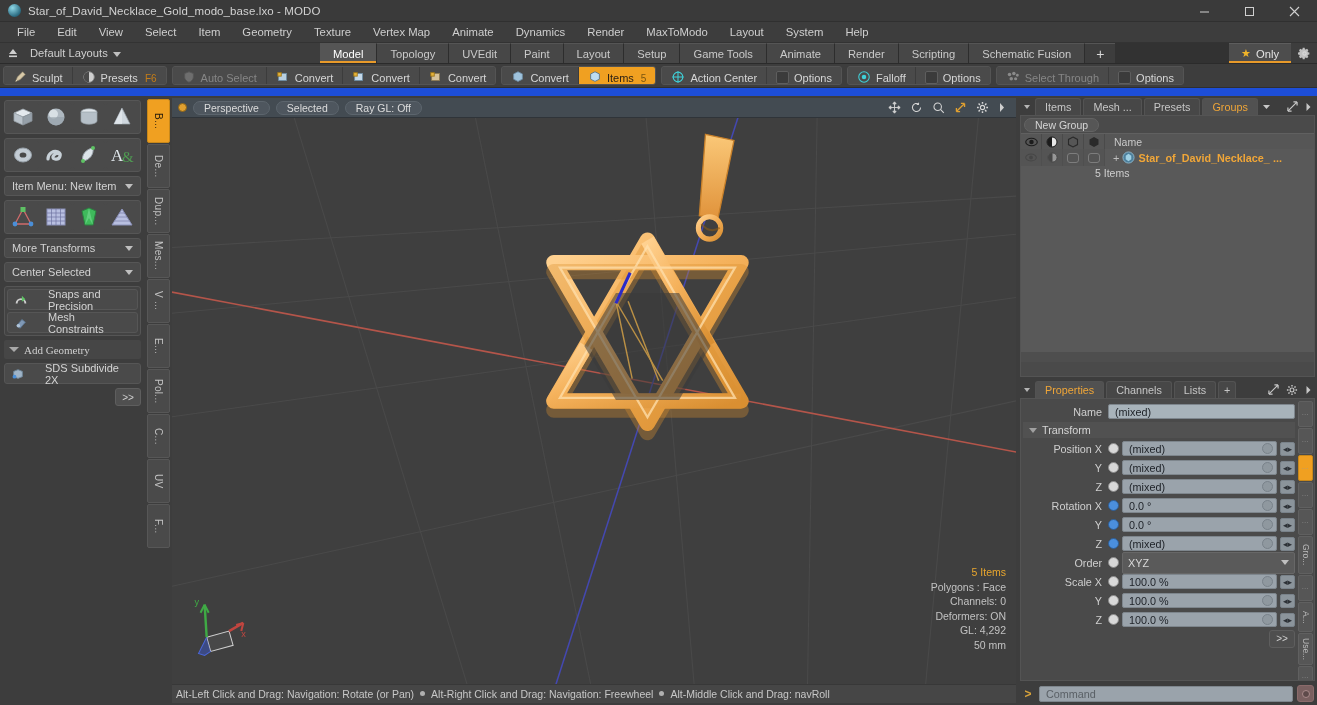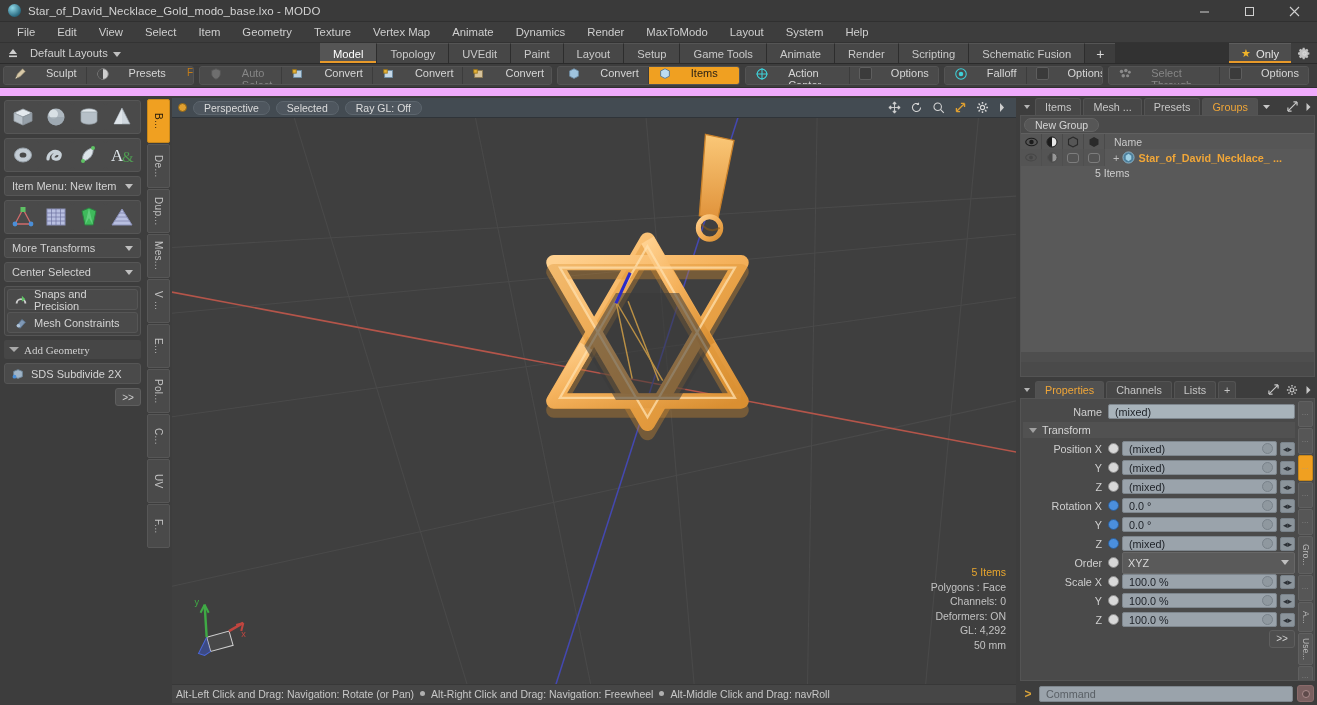--- a/index.html
+++ b/index.html
@@ -5,21 +5,21 @@
   * { box-sizing: border-box; margin: 0; padding: 0; }
   html, body {
     width: 1317px; height: 705px;
     background: #3b3b3b;
     font-family: "Liberation Sans", sans-serif;
     font-size: 11px;
     color: #c8c8c8;
     overflow: hidden;
     -webkit-font-smoothing: antialiased;
   }
-  #app { position: relative; width: 1317px; height: 705px; background: #f0abfc; }
+  #app { position: relative; width: 1317px; height: 705px; background: #1d4ed8; }
 
   
   .titlebar {
     height: 22px; background: #3a3a3a; display: flex; align-items: center;
     border-bottom: 1px solid #303030;
   }
   .title-logo {
     width: 13px; height: 13px; border-radius: 50%;
     background: radial-gradient(circle at 35% 30%, #8fd8e8, #2a6a80 70%, #1d4c5c);
     margin: 0 7px 0 8px; flex: 0 0 auto;
@@ -75,21 +75,21 @@
   
   .modebar {
     height: 24px; background: #3d3d3d; display: flex; align-items: stretch; gap: 0;
     padding: 2px 3px; border-bottom: 1px solid #2f2f2f;
   }
   .mgroup {
     display: flex; align-items: stretch; background: #4a4a4a; border-radius: 3px;
     margin-right: 5px; overflow: hidden; border: 1px solid #545454;
   }
   .mbtn {
-    display: flex; align-items: flex-start; gap: 19px; padding: 0 9px; font-size: 11px;
+    display: flex; align-items: flex-end; gap: 5px; padding: 0 9px; font-size: 11px;
     color: #d6d6d6; background: #4a4a4a; border-right: 1px solid #3c3c3c;
   }
   .mbtn:last-child { border-right: none; }
   .mbtn.dim { color: #868686; }
   .mbtn.active { background: #f0a021; color: #2c2115; }
   .mbtn .badge { color: #c57d18; font-size: 10px; margin-left: 2px; }
   .mbtn.active .badge { color: #7a5510; }
   .ic { width: 14px; height: 14px; flex: 0 0 auto; display:block;}
   .sqico { width: 13px; height: 13px; background: #3b3b3b; border: 1px solid #5e5e5e; border-radius: 2px; }
 
@@ -102,21 +102,21 @@
                background: #4a4a4a; border: 1px solid #565656; border-radius: 3px; padding: 2px; }
   .prim-cell { height: 28px; display: flex; align-items: center; justify-content: center; background: #4a4a4a; border-radius:2px; }
   .dd-btn {
     height: 20px; background: #4a4a4a; border: 1px solid #565656; border-radius: 3px;
     display: flex; align-items: center; padding: 0 7px; font-size: 11px; color: #d2d2d2;
   }
   .dd-btn .caret2 { margin-left: auto; border-left:4px solid transparent; border-right:4px solid transparent;
                     border-top:5px solid #bfbfbf;}
   .tool-row {
     height: 21px; background: #4a4a4a; border: 1px solid #565656; border-radius: 3px;
-    display: flex; align-items: center; gap: 6px; padding: 0 6px; font-size: 11px; color: #d4d4d4;
+    display: flex; align-items: center; gap: 20px; padding: 0 6px; font-size: 11px; color: #d4d4d4;
   }
   .sec-head {
     height: 19px; display: flex; align-items: center; gap: 5px; padding: 0 5px;
     font-size: 11px; color: #d0d0d0; background: #464646; border-radius: 2px; font-family: Liberation Serif, serif;
   }
   .tri { width:0;height:0;border-left:5px solid transparent;border-right:5px solid transparent;border-top:5px solid #a9a9a9;}
   .group-box { background:#434343; border:1px solid #555; border-radius:3px; padding:2px; display:flex; flex-direction:column; gap:2px;}
   .dbl-btn { margin-left:auto; width:26px; height:18px; background:#4f4f4f; border:1px solid #5e5e5e;
              border-radius:3px; display:flex;align-items:center;justify-content:center;font-size:10px;color:#d0d0d0;}
 

